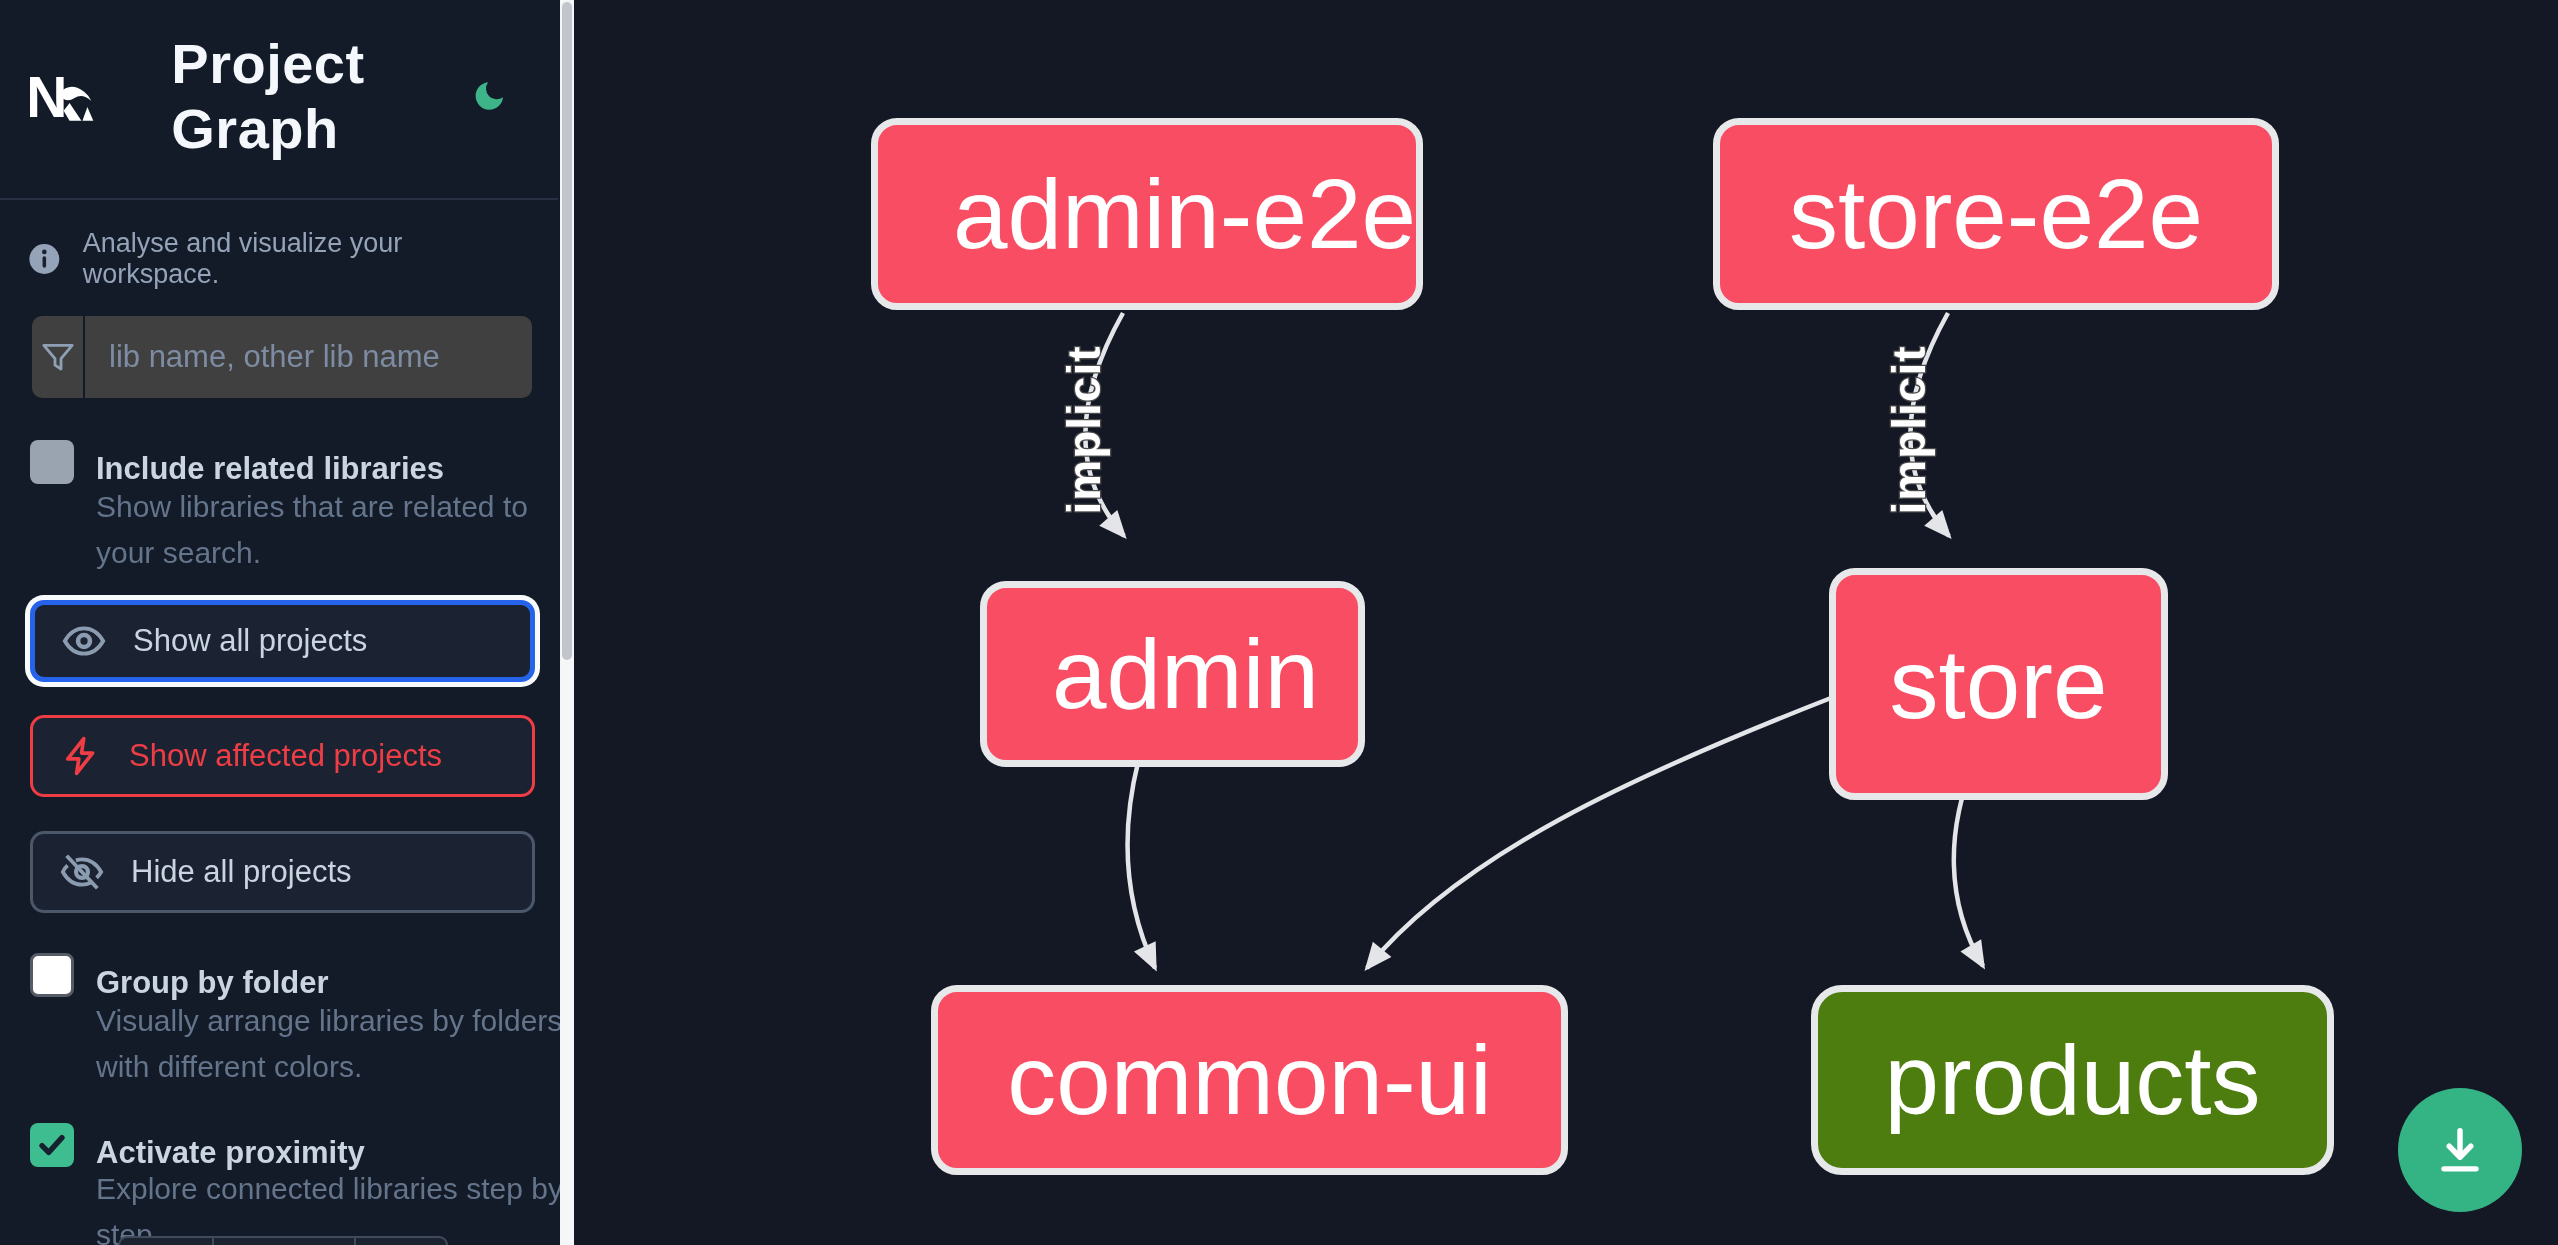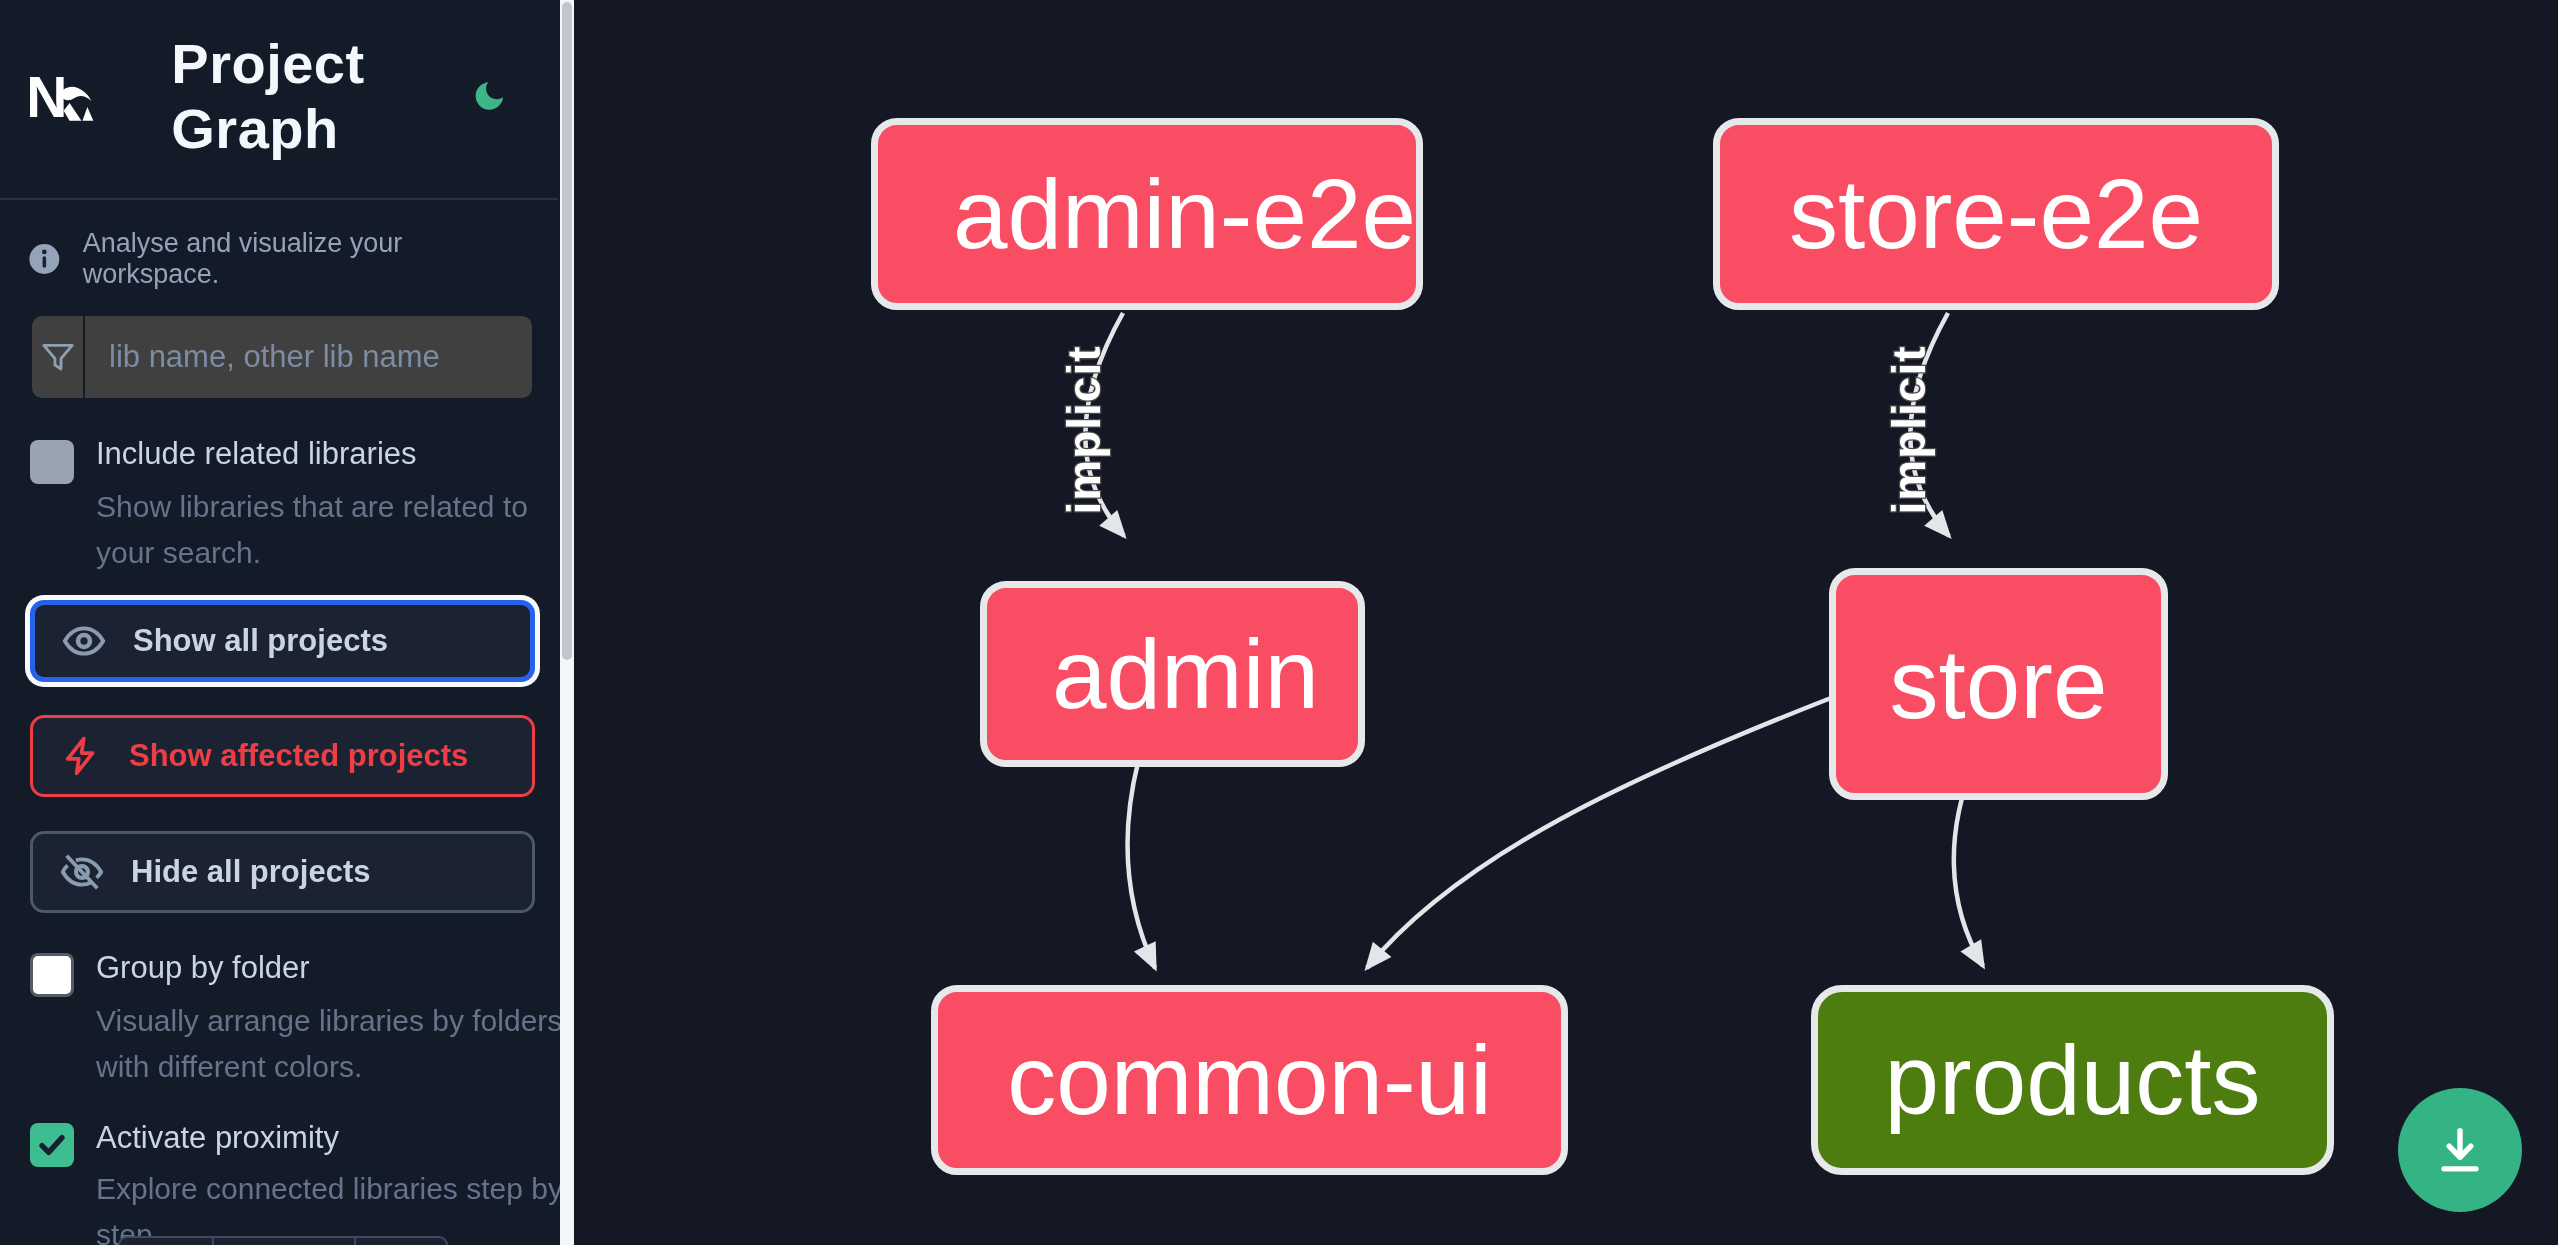--- a/index.html
+++ b/index.html
@@ -24,26 +24,26 @@
   .searchbox .icon-cell { width:78px; display:flex; align-items:center; justify-content:center;
     border-right:2px solid #141b28; }
   .searchbox input { flex:1; background:transparent; border:none; outline:none;
     color:#cbd5e1; font-size:31px; padding:0 24px; font-family:"Liberation Sans",sans-serif; }
   .searchbox input::placeholder { color:#7d8ca2; }
 
   .cb { position:absolute; left:30px; width:44px; height:44px; border-radius:8px; cursor:pointer; }
   .cb-gray { background:#9aa3b0; }
   .cb-white { background:#ffffff; border:3px solid #565c66; }
   .cb-green { background:#3dbd90; display:flex; align-items:center; justify-content:center; }
-  .cb-label { position:absolute; left:96px; color:#cbd5e1; font-size:31px; font-weight:400; }
+  .cb-label { position:absolute; left:96px; color:#cbd5e1; font-size:31px; font-weight:700;margin-top:15px; }
   .cb-desc  { position:absolute; left:96px; width:470px; color:#64748b; font-size:30px; line-height:46px; }
 
   .side-btn { position:absolute; left:30px; width:505px; height:82px; background:#1b2332;
     border-radius:14px; display:flex; align-items:center; padding-left:26px; gap:26px;
-    font-size:31px; font-weight:700; color:#cbd5e1; cursor:pointer; }
+    font-size:31px; font-weight:400; color:#cbd5e1; cursor:pointer; }
   .btn-focused { border:5px solid #2563eb; box-shadow:0 0 0 5px #f8fafc; }
   .btn-affected { border:3px solid #ee3d45; color:#ee3d45; }
   .btn-plain { border:3px solid #4b5869; }
   .side-btn svg { flex:0 0 auto; }
 
   .mini-seg { position:absolute; left:118px; bottom:0; width:330px; height:9px;
     background:#1b2330; border:2px solid #3f4a5c; border-bottom:none;
     border-radius:12px 12px 0 0; display:flex; cursor:pointer; }
   .mini-seg .seg { flex:0 0 auto; height:100%; border-right:2px solid #3f4a5c; }
   .mini-seg .seg:nth-child(1){ width:94px; } .mini-seg .seg:nth-child(2){ width:142px; }

